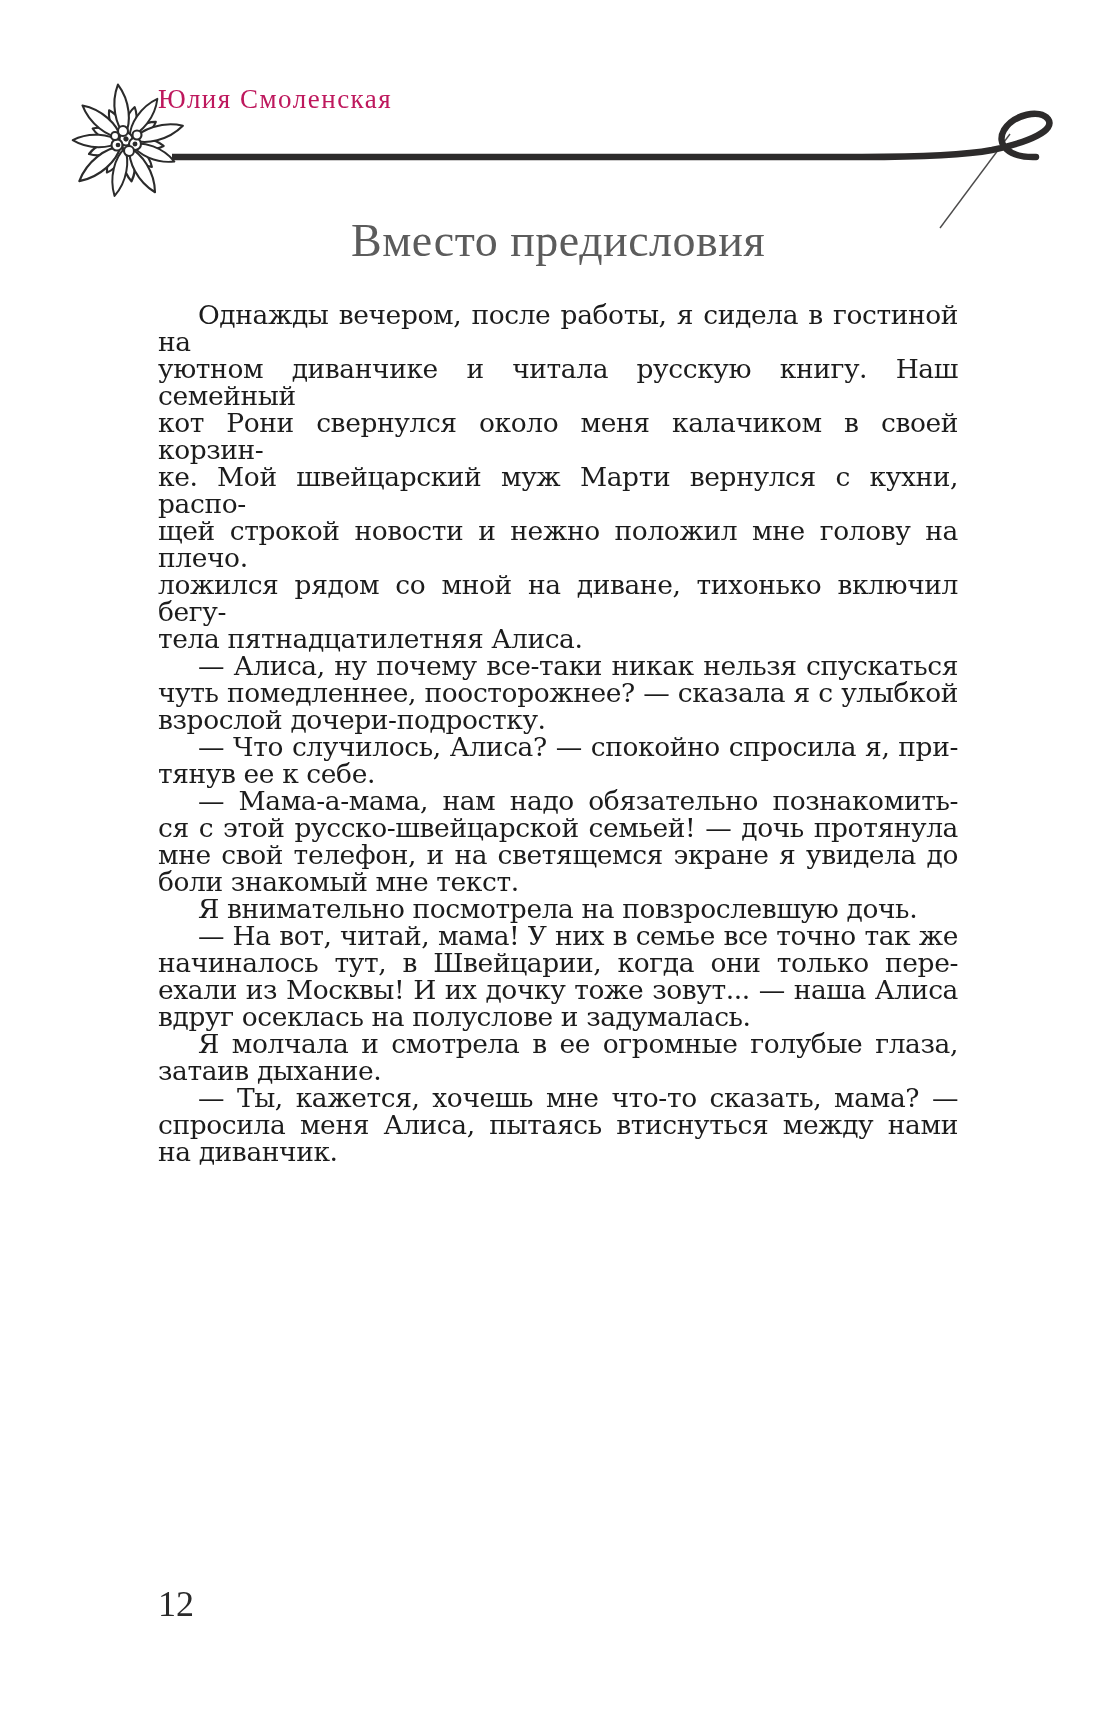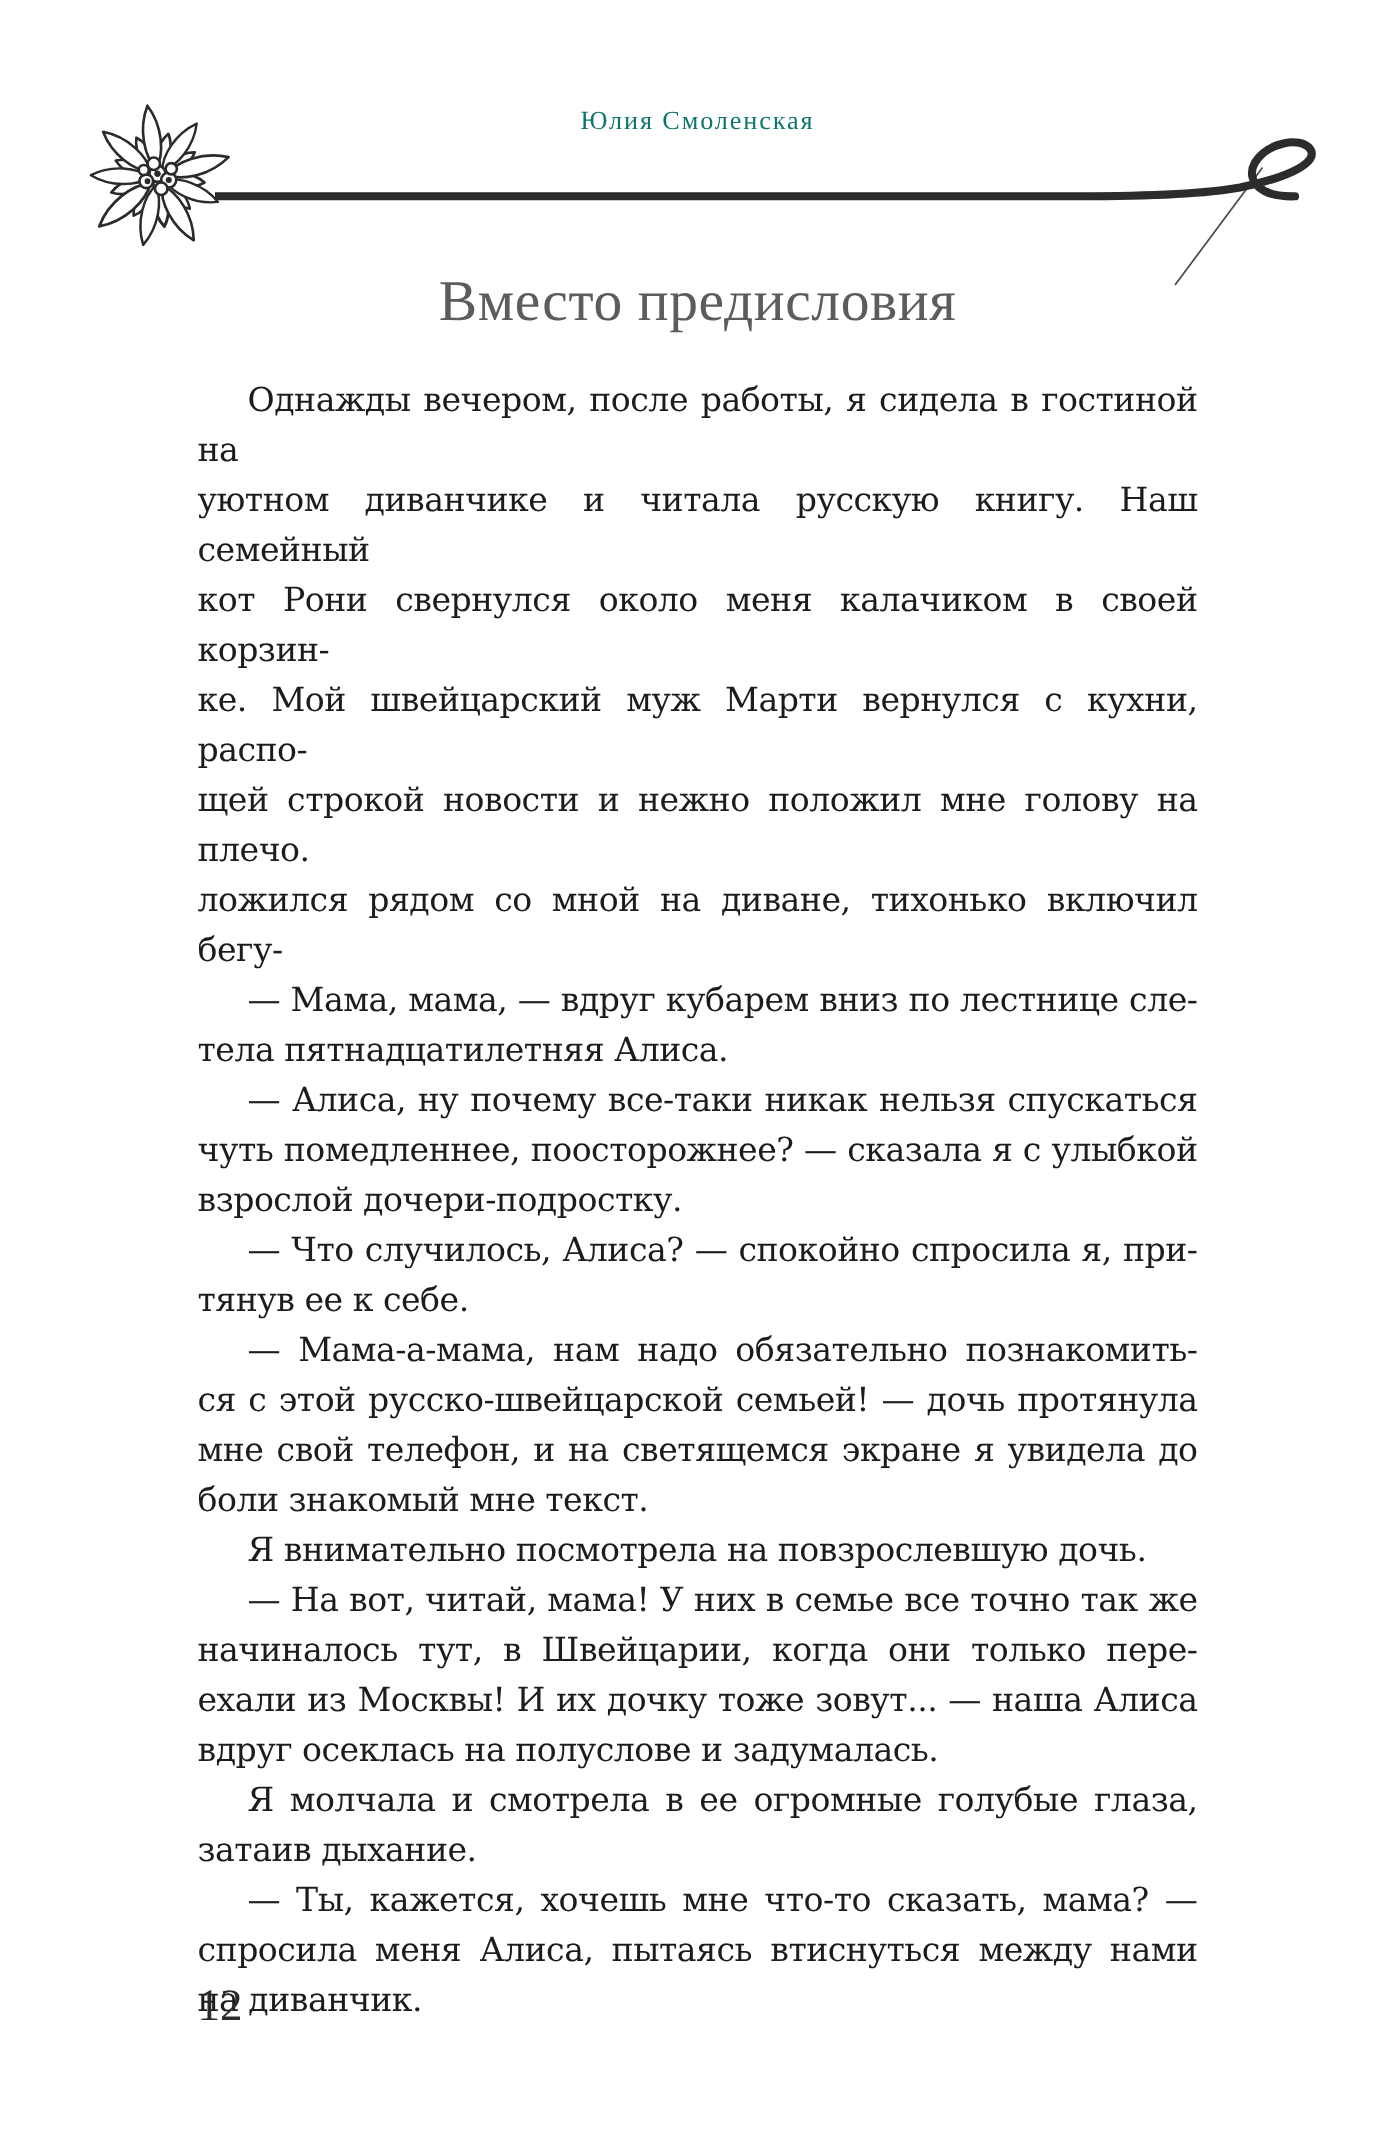--- a/index.html
+++ b/index.html
@@ -22,25 +22,25 @@
     left: 58px;
     top: 80px;
     width: 136px;
     height: 124px;
   }
   .author-head {
     position: absolute;
     top: 84px;
     left: 158px;
     width: 800px;
-    text-align: center;
+    text-align: left;
     font-family: "Liberation Serif", serif;
-    font-size: 21px;
+    font-size: 27px;
     letter-spacing: 1.5px;
-    color: #0f766e;
+    color: #be185d;
     white-space: nowrap;
   }
   .rule-flourish {
     position: absolute;
     left: 172px;
     top: 100px;
     width: 892px;
     height: 140px;
   }
 
@@ -60,21 +60,21 @@
     white-space: nowrap;
   }
 
   
   .body-text {
     position: absolute;
     left: 158px;
     top: 301px;
     width: 800px;
     font-size: 26.5px;
-    line-height: 40px;
+    line-height: 27px;
     letter-spacing: -0.4px;
     color: #1c1c1c;
   }
   .body-text p.para {
     margin: 0;
     padding: 0;
   }
   .body-text .line {
     display: block;
     text-align: justify;
@@ -154,21 +154,20 @@
   <main class="body-text">
       <p class="para">
         <span class="line first">Однажды вечером, после работы, я сидела в гостиной на</span>
         <span class="line">уютном диванчике и читала русскую книгу. Наш семейный</span>
         <span class="line">кот Рони свернулся около меня калачиком в своей корзин-</span>
         <span class="line">ке. Мой швейцарский муж Марти вернулся с кухни, распо-</span>
         <span class="line last">щей строкой новости и нежно положил мне голову на плечо.</span>
         <span class="line">ложился рядом со мной на диване, тихонько включил бегу-</span>
       </p>
       <p class="para">
-        <span class="line first">— Мама, мама, — вдруг кубарем вниз по лестнице сле-</span>
         <span class="line last">тела пятнадцатилетняя Алиса.</span>
       </p>
       <p class="para">
         <span class="line first">— Алиса, ну почему все-таки никак нельзя спускаться</span>
         <span class="line">чуть помедленнее, поосторожнее? — сказала я с улыбкой</span>
         <span class="line last">взрослой дочери-подростку.</span>
       </p>
       <p class="para">
         <span class="line first">— Что случилось, Алиса? — спокойно спросила я, при-</span>
         <span class="line last">тянув ее к себе.</span>

